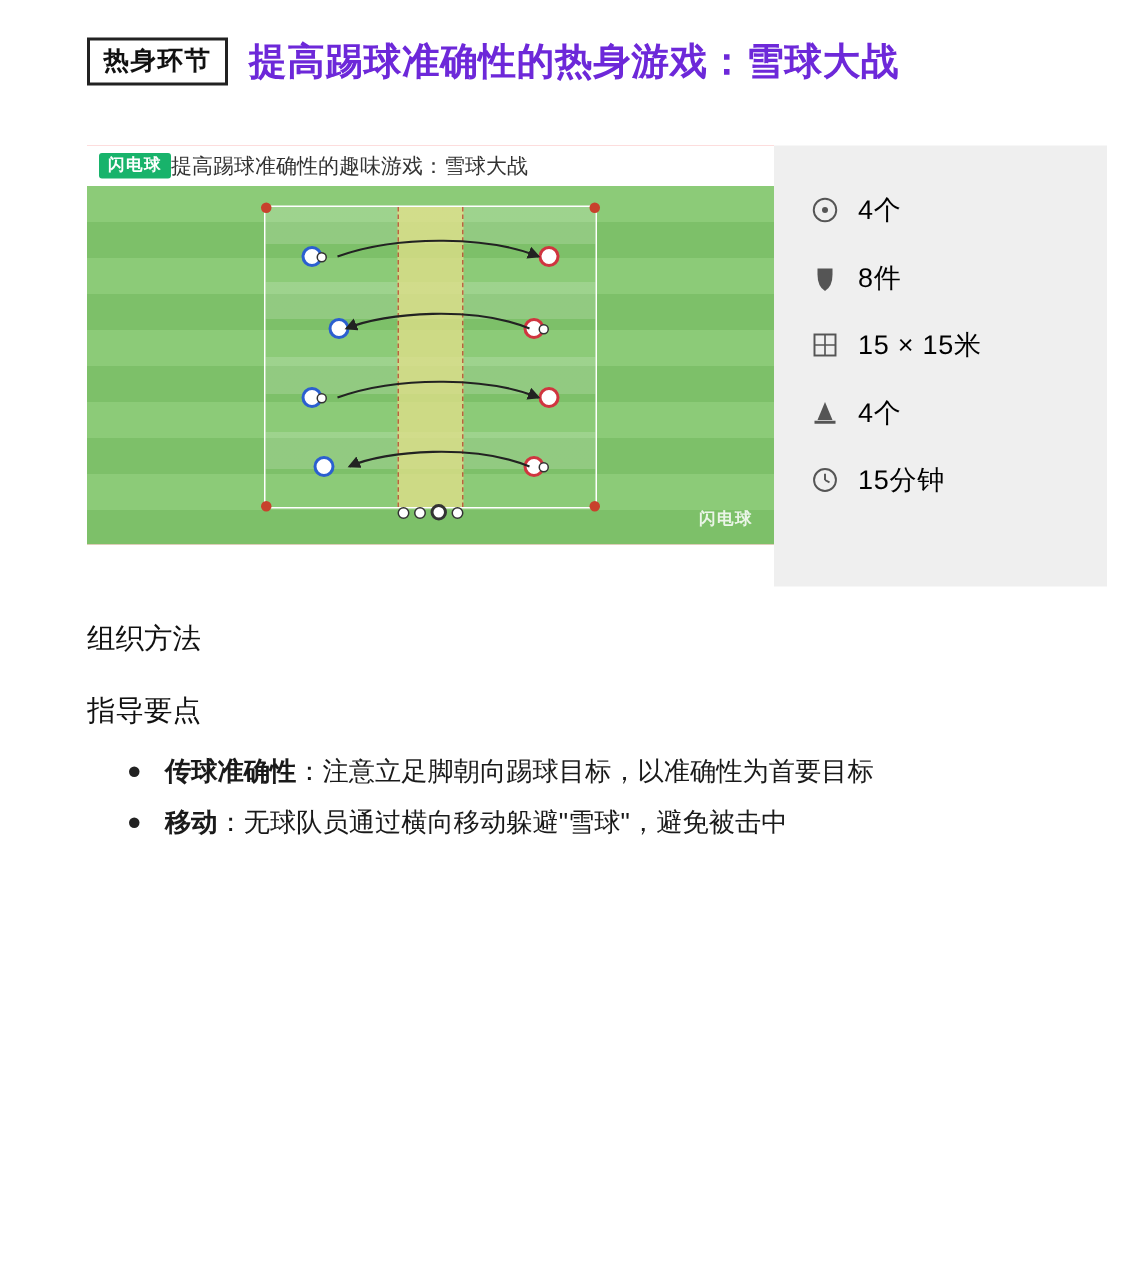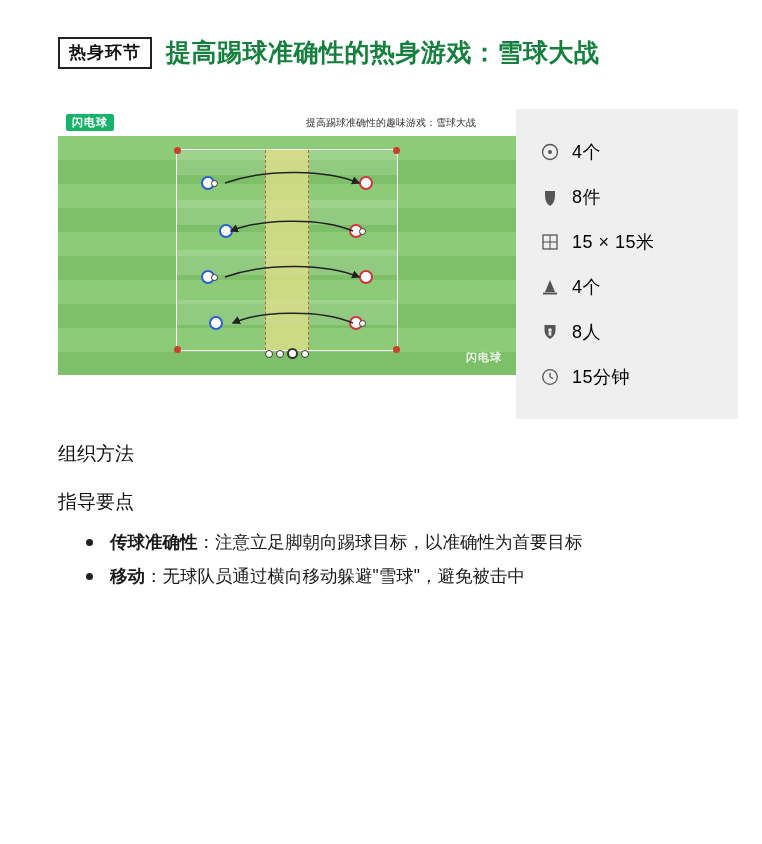--- a/index.html
+++ b/index.html
@@ -12,21 +12,21 @@
     background: #ffffff;
     font-family: "Liberation Sans", sans-serif;
     color: #1a1a1a;
     overflow: hidden;
   }
   .page {
     position: relative;
     width: 762px;
     height: 844px;
     box-sizing: border-box;
-    padding: 36px 30px 0 30px;
+    padding: 24px 30px 0 30px;
   }
 
   
   .title-row {
     display: flex;
     align-items: center;
     gap: 14px;
     padding-left: 28px;
     margin-bottom: 40px;
   }
@@ -37,21 +37,21 @@
     padding: 5px 9px 6px 9px;
     line-height: 1;
     letter-spacing: 1px;
     white-space: nowrap;
     color: #111;
   }
   .title-text {
     font-size: 25px;
     font-weight: bold;
     letter-spacing: 0.5px;
-    color: #15803d;
+    color: #6d28d9;
     white-space: nowrap;
   }
 
   
   .media-row {
     display: flex;
     align-items: flex-start;
     padding-left: 28px;
     gap: 0;
   }
@@ -80,22 +80,22 @@
     color: #fff;
     font-size: 11px;
     font-weight: bold;
     padding: 2px 6px;
     border-radius: 2px;
     letter-spacing: 1px;
     line-height: 1.1;
   }
   .diagram-caption {
     flex: 1;
-    text-align: right;
-    font-size: 10px;
+    text-align: left;
+    font-size: 14px;
     color: #333;
     padding-right: 40px;
   }
   .pitch {
     position: absolute;
     top: 27px; left: 0; right: 0; bottom: 0;
     background:
       repeating-linear-gradient(to bottom,
         #8ccb78 0px, #8ccb78 24px,
         #7dc069 24px, #7dc069 48px);
@@ -355,30 +355,20 @@
       <div class="info-item">
         <span class="info-icon">
           <svg width="18" height="18" viewBox="0 0 18 18">
               <path d="M9 2 L14 14 H4 Z" fill="#555"></path>
               <rect x="2" y="14.5" width="14" height="2" fill="#555"></rect>
             </svg>
         </span>
         <span class="info-text">4个</span>
       </div>
 
-      <div class="info-item">
-        <span class="info-icon">
-          <svg width="18" height="18" viewBox="0 0 18 18">
-              <path d="M3.5 2 h11 v5 q0 6 -5.5 9 q-5.5 -3 -5.5 -9 z" fill="#555"></path>
-              <circle cx="9" cy="7" r="1.8" fill="#efefef"></circle>
-              <rect x="7.6" y="8.6" width="2.8" height="4" fill="#efefef"></rect>
-            </svg>
-        </span>
-        <span class="info-text">8人</span>
-      </div>
 
       <div class="info-item">
         <span class="info-icon">
           <svg width="18" height="18" viewBox="0 0 18 18">
               <circle cx="9" cy="9" r="7.3" fill="none" stroke="#555" stroke-width="1.3"></circle>
               <line x1="9" y1="9" x2="9" y2="4.8" stroke="#555" stroke-width="1.3"></line>
               <line x1="9" y1="9" x2="12" y2="10.6" stroke="#555" stroke-width="1.3"></line>
             </svg>
         </span>
         <span class="info-text">15分钟</span>

